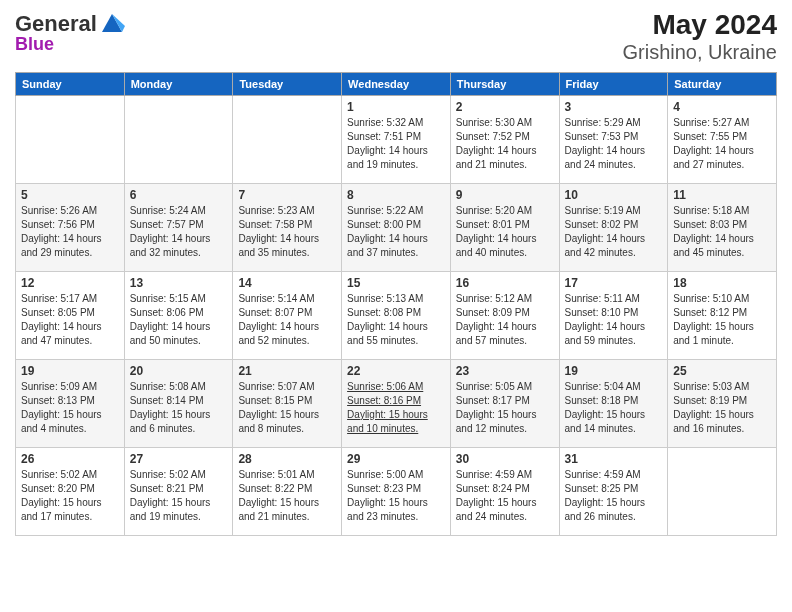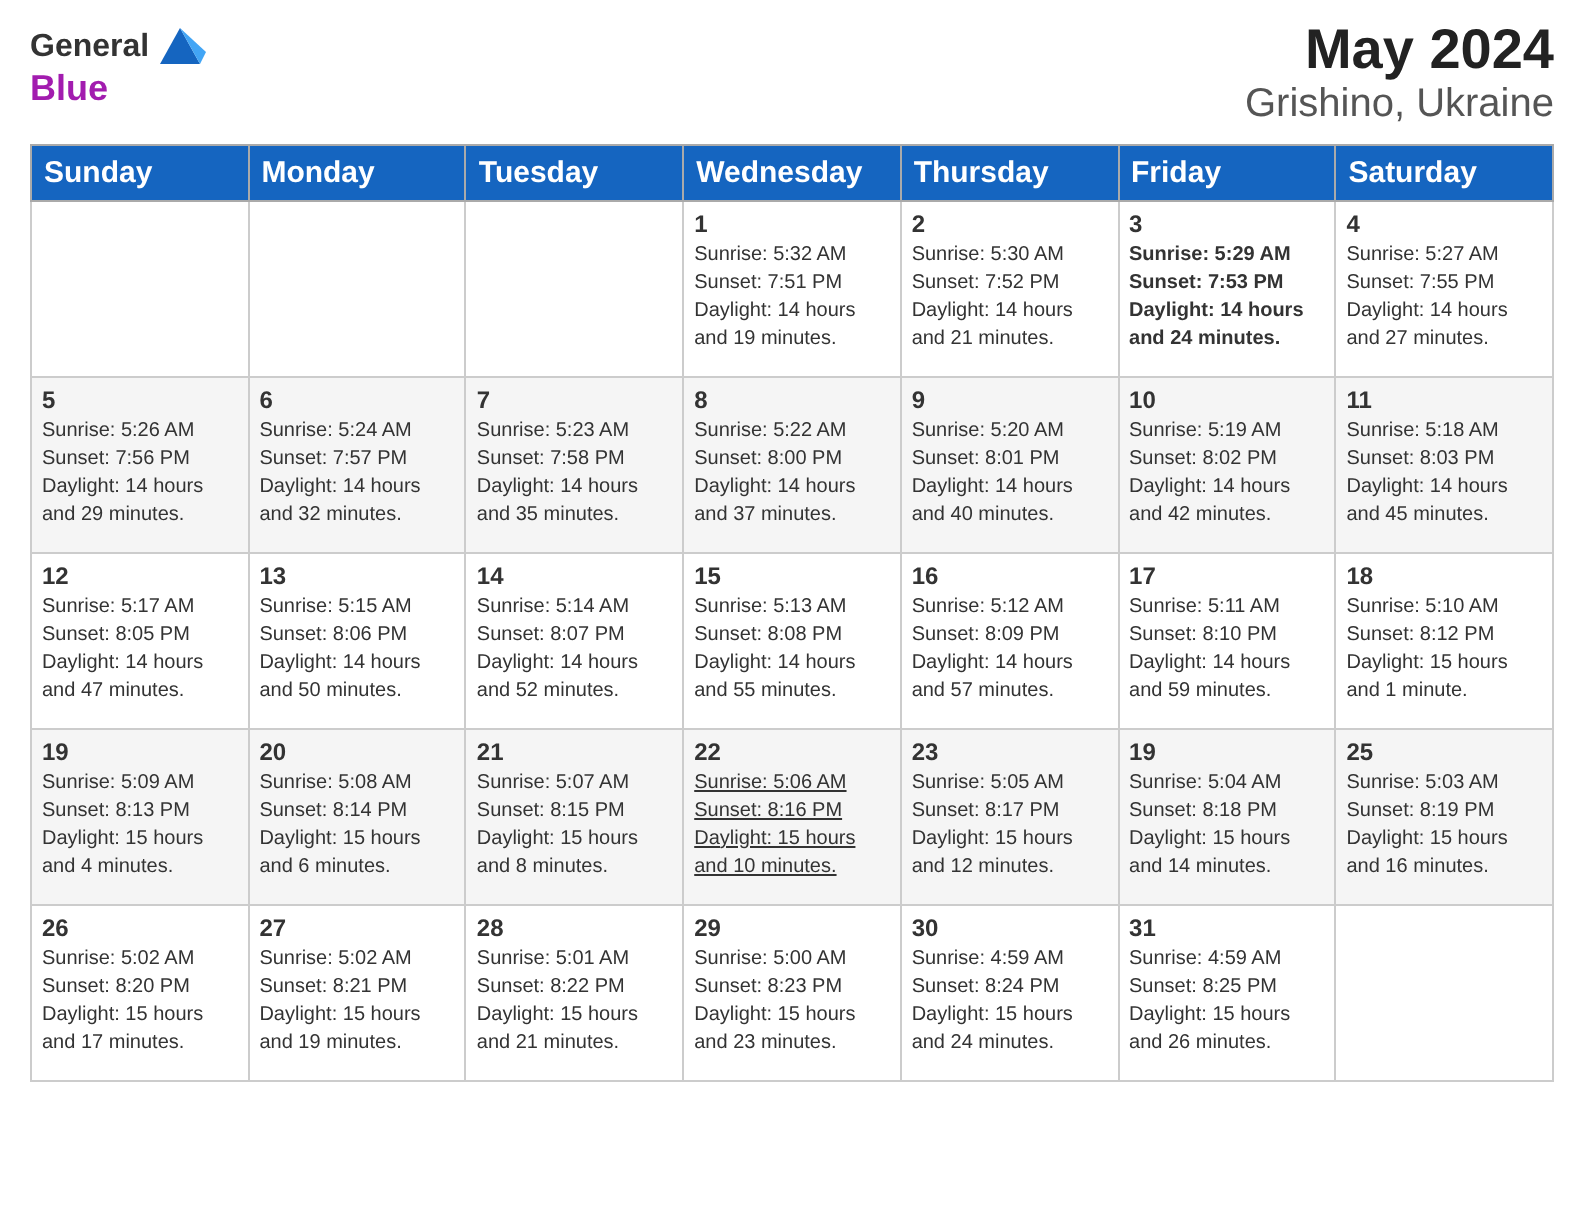--- a/index.html
+++ b/index.html
@@ -40,21 +40,21 @@
     .calendar {
       width: 100%;
       border-collapse: collapse;
       table-layout: fixed;
     }
     .calendar th {
       background-color: #1565c0;
       color: #fff;
       text-align: left;
       padding: 5px 6px;
-      font-size: 15px;
+      font-size: 11px;
       border: 1px solid #aaa;
     }
     .calendar td {
       border: 1px solid #ccc;
       vertical-align: top;
       padding: 4px 5px;
       font-size: 10.5px;
       color: #333;
       height: 88px;
       background: #fff;
@@ -78,21 +78,21 @@
     }
   </style>
 </head>
 <body>
 
 <div class="container">
   <div class="header">
     <div class="logo">
       <div style="display:flex;flex-direction:column;align-items:flex-start;">
         <div style="display:flex;align-items:center;">
-          <span style="font-size:16px;font-weight:bold;color:#333;">General</span>
+          <span style="font-size:22px;font-weight:bold;color:#333;">General</span>
           <svg width="26" height="26" viewBox="0 0 26 26" style="margin-left:2px;margin-bottom:2px;">
             <polygon points="3,22 13,4 23,22" fill="#1565c0"></polygon>
             <polygon points="13,4 23,22 26,16" fill="#42a5f5"></polygon>
           </svg>
         </div>
         <span style="font-size:18px;font-weight:bold;color:#a21caf;margin-top:-4px;">Blue</span>
       </div>
     </div>
     <div class="title-block">
       <div class="month-year">May 2024</div>
@@ -126,21 +126,21 @@
           </td>
           <td>
             <span class="day-number">2</span>
             <div class="day-info" style="white-space: pre-line;">Sunrise: 5:30 AM
 Sunset: 7:52 PM
 Daylight: 14 hours
 and 21 minutes.</div>
           </td>
           <td>
             <span class="day-number">3</span>
-            <div class="day-info" style="white-space: pre-line; font-weight: bold;">Sunrise: 5:29 AM
+            <div class="day-info" style="white-space: pre-line;">Sunrise: 5:29 AM
 Sunset: 7:53 PM
 Daylight: 14 hours
 and 24 minutes.</div>
           </td>
           <td>
             <span class="day-number">4</span>
             <div class="day-info" style="white-space: pre-line;">Sunrise: 5:27 AM
 Sunset: 7:55 PM
 Daylight: 14 hours
 and 27 minutes.</div>

